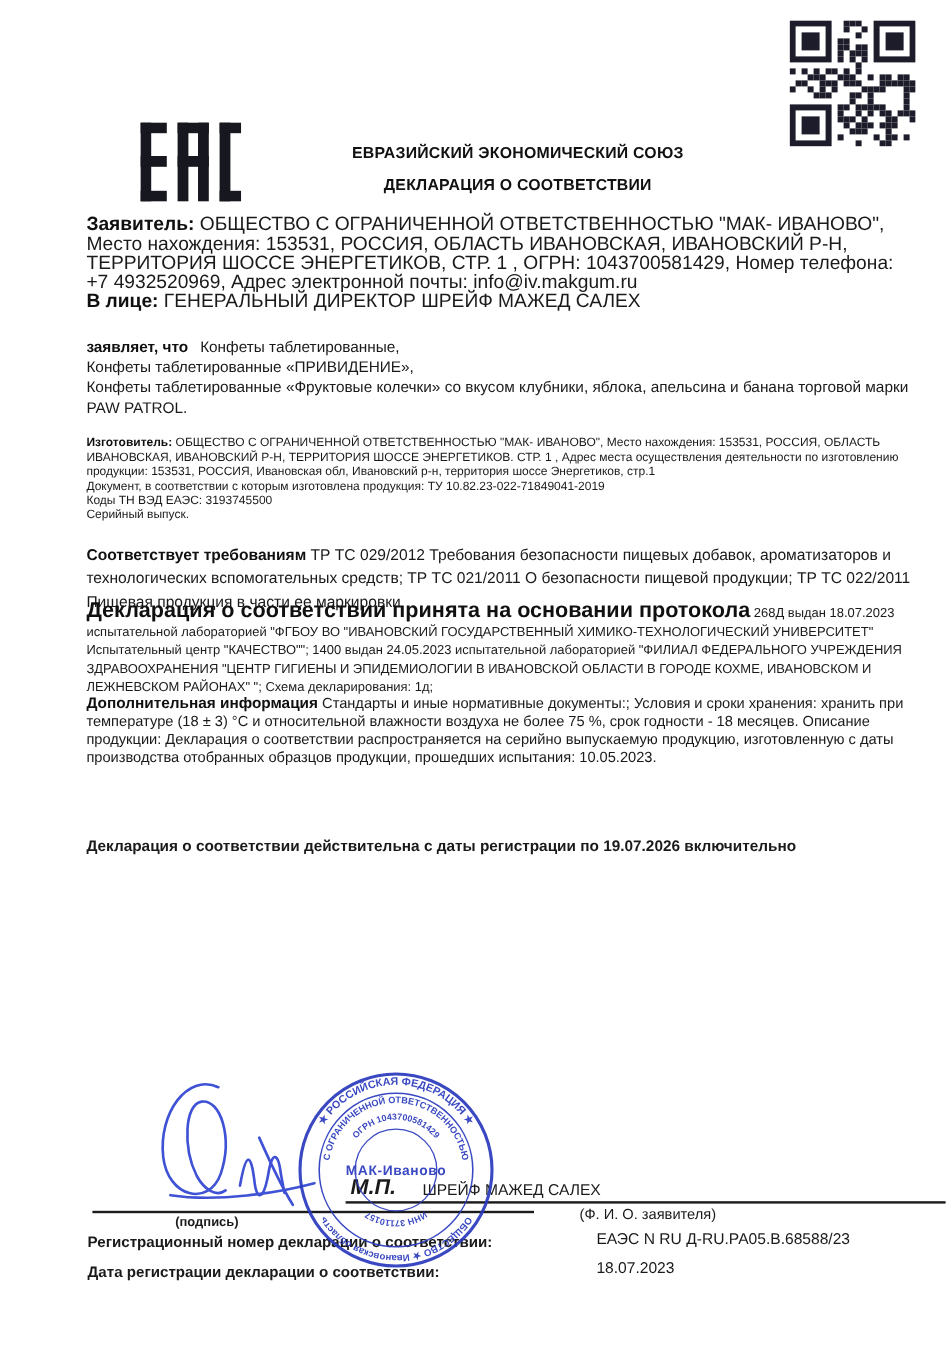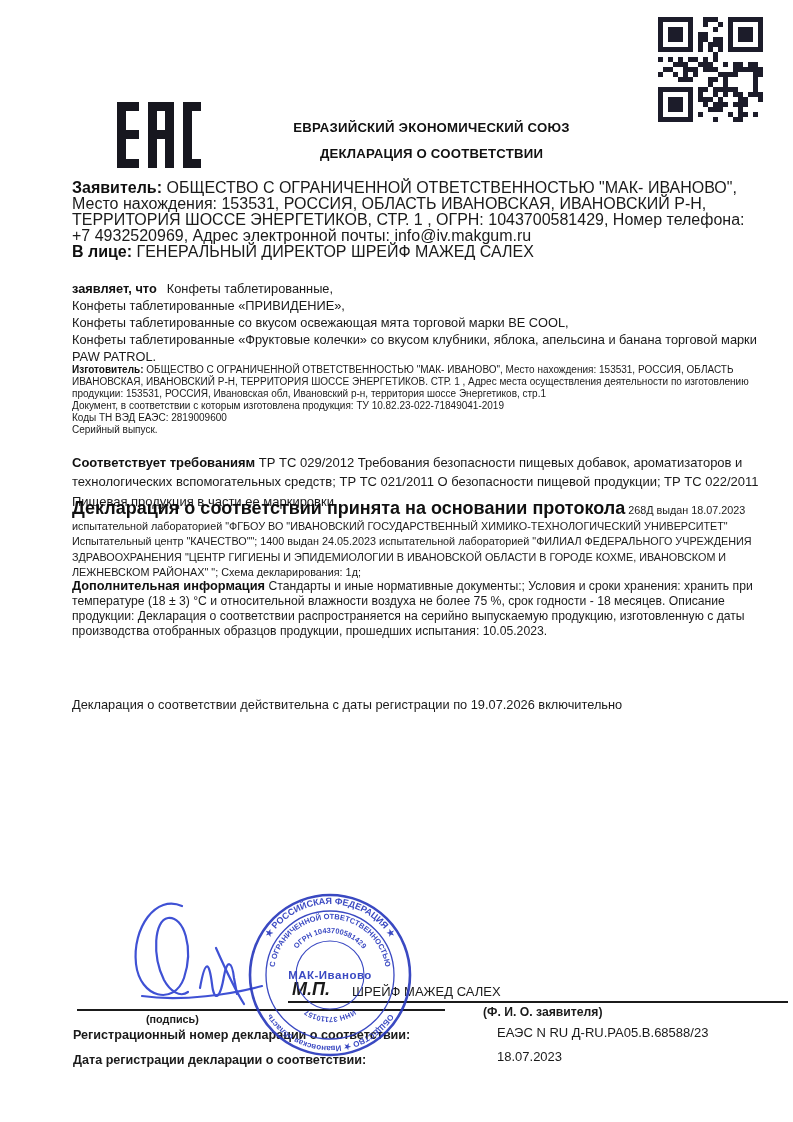--- a/index.html
+++ b/index.html
@@ -19,31 +19,31 @@
   .block{position:absolute; left:72px; width:694px;}
   .block p{margin:0;}
   #applicant{top:180px; font-size:16px; line-height:16px;}
   #products{top:280px; font-size:12.8px; line-height:17px;}
   #manufacturer{top:364px; font-size:10px; line-height:11.9px;}
   #requirements{top:453px; font-size:13px; line-height:19.3px;}
   #basis{top:501px; font-size:10.8px; line-height:15.5px;}
   #basis .lead{font-size:18px;}
   #additional{top:578px; font-size:12.2px; line-height:15.1px;}
   #additional b{font-size:12.8px;}
-  #validity{top:697px; font-size:12.8px; font-weight:normal;}
+  #validity{top:697px; font-size:12.8px; font-weight:bold;}
   .gap{margin-left:10px;}
   b{color:#101010;}
   
   .hline{position:absolute; height:2px; background:#1b1b1b;}
   #sig-line-left{left:77px; top:1009px; width:368px;}
   #sig-line-right{left:288px; top:1001px; width:500px;}
   #podpis{left:146px; top:1013px; font-size:10.8px; font-weight:bold;}
   #mp{left:292px; top:979px; font-size:18px; font-weight:bold;font-style:italic;}
   #fio-value{left:352px; top:984px; font-size:13px;}
-  #fio-caption{left:483px; top:1005px; font-size:12.2px; font-weight:bold;}
+  #fio-caption{left:483px; top:1005px; font-size:12.2px; font-weight:normal;}
   #reg-number-label{left:73px; top:1028px; font-size:12.6px; font-weight:bold;}
   #reg-number-value{left:497px; top:1025px; font-size:13px;}
   #reg-date-label{left:73px; top:1053px; font-size:12.6px; font-weight:bold;}
   #reg-date-value{left:497px; top:1049px; font-size:13px;}
   #stamp{position:absolute; left:243px; top:888px; opacity:.92;}
   #signature{position:absolute; left:112px; top:890px; opacity:.9;}
 </style>
 </head>
 <body>
 
@@ -198,28 +198,27 @@
   <div class="title doc">ДЕКЛАРАЦИЯ О СООТВЕТСТВИИ</div>
 
   <div class="block" id="applicant">
     <p><b>Заявитель:</b><span> ОБЩЕСТВО С ОГРАНИЧЕННОЙ ОТВЕТСТВЕННОСТЬЮ  "МАК- ИВАНОВО", Место нахождения: 153531, РОССИЯ, ОБЛАСТЬ ИВАНОВСКАЯ, ИВАНОВСКИЙ Р-Н, ТЕРРИТОРИЯ ШОССЕ ЭНЕРГЕТИКОВ, СТР. 1 , ОГРН: 1043700581429, Номер телефона: +7 4932520969, Адрес электронной почты: info@iv.makgum.ru</span></p>
     <p><b>В лице:</b><span> ГЕНЕРАЛЬНЫЙ ДИРЕКТОР ШРЕЙФ МАЖЕД САЛЕХ</span></p>
   </div>
 
   <div class="block" id="products">
     <div><b>заявляет, что</b><span class="gap">Конфеты таблетированные,</span></div>
     <div>Конфеты таблетированные «ПРИВИДЕНИЕ»,</div>
-    <div>Конфеты таблетированные со вкусом освежающая мята торговой марки BE COOL,</div>
     <div>Конфеты таблетированные «Фруктовые колечки» со вкусом клубники, яблока, апельсина и банана торговой марки PAW PATROL.</div>
   </div>
 
   <div class="block" id="manufacturer">
     <p><b>Изготовитель:</b><span> ОБЩЕСТВО С ОГРАНИЧЕННОЙ ОТВЕТСТВЕННОСТЬЮ  "МАК- ИВАНОВО", Место нахождения: 153531, РОССИЯ, ОБЛАСТЬ ИВАНОВСКАЯ, ИВАНОВСКИЙ Р-Н, ТЕРРИТОРИЯ ШОССЕ ЭНЕРГЕТИКОВ. СТР. 1 , Адрес места осуществления деятельности по изготовлению продукции: 153531, РОССИЯ, Ивановская обл, Ивановский р-н, территория шоссе Энергетиков, стр.1</span></p>
     <div>Документ, в соответствии с которым изготовлена продукция: ТУ 10.82.23-022-71849041-2019</div>
-    <div>Коды ТН ВЭД ЕАЭС: 2819009600</div>
+    <div>Коды ТН ВЭД ЕАЭС: 3193745500</div>
     <div>Серийный выпуск.</div>
   </div>
 
   <div class="block" id="requirements">
     <p><b>Соответствует требованиям</b><span> ТР ТС 029/2012 Требования безопасности пищевых добавок, ароматизаторов и технологических вспомогательных средств; ТР ТС 021/2011 О безопасности пищевой продукции; ТР ТС 022/2011 Пищевая продукция в части ее маркировки</span></p>
   </div>
 
   <div class="block" id="basis">
     <p><b class="lead">Декларация о соответствии принята на основании протокола</b><span> 268Д выдан 18.07.2023  испытательной лабораторией "ФГБОУ ВО "ИВАНОВСКИЙ ГОСУДАРСТВЕННЫЙ ХИМИКО-ТЕХНОЛОГИЧЕСКИЙ УНИВЕРСИТЕТ" Испытательный центр "КАЧЕСТВО""; 1400 выдан 24.05.2023  испытательной лабораторией "ФИЛИАЛ ФЕДЕРАЛЬНОГО УЧРЕЖДЕНИЯ ЗДРАВООХРАНЕНИЯ "ЦЕНТР ГИГИЕНЫ И ЭПИДЕМИОЛОГИИ В ИВАНОВСКОЙ ОБЛАСТИ В ГОРОДЕ КОХМЕ, ИВАНОВСКОМ И ЛЕЖНЕВСКОМ РАЙОНАХ" "; Схема декларирования: 1д;</span></p>
   </div>

